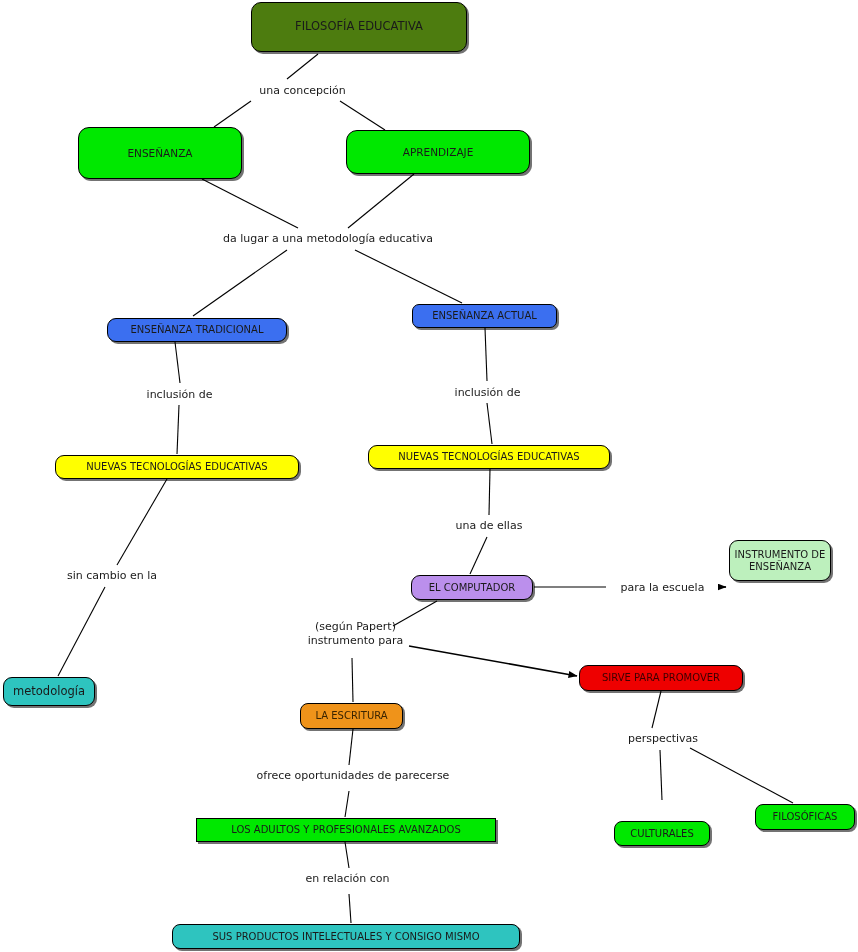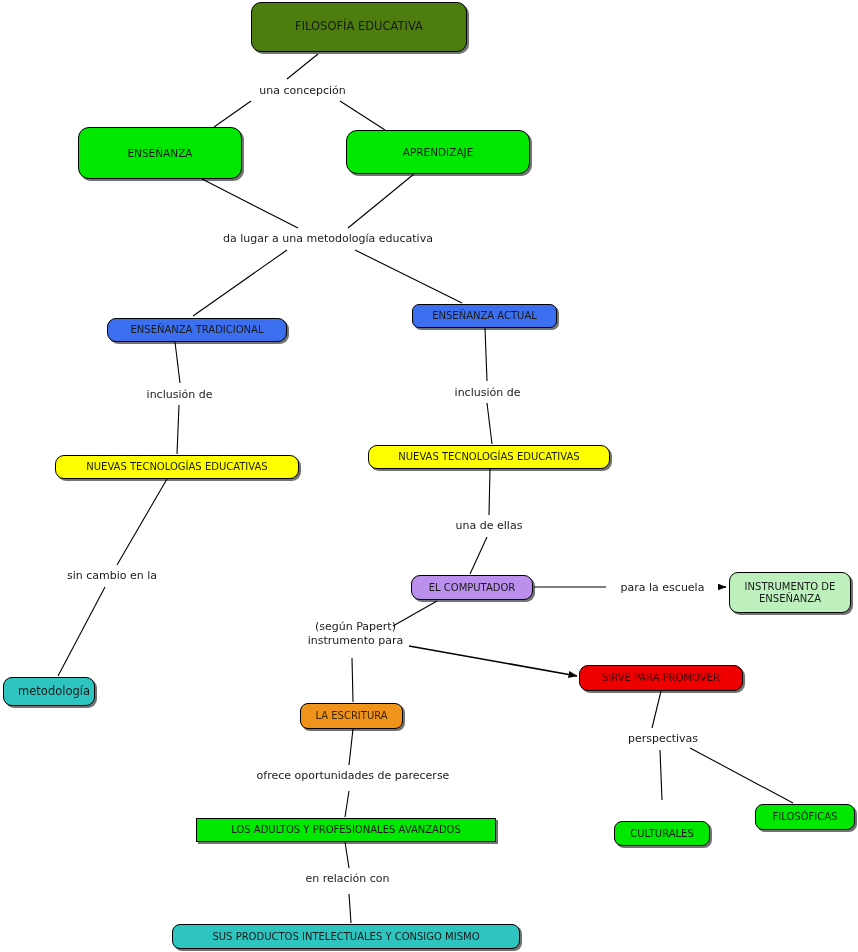--- a/index.html
+++ b/index.html
@@ -105,27 +105,27 @@
       </div>
       <div class="node" style="left: 412px; top: 304px; width: 145px; height: 24px; background: rgb(59, 111, 240); color: rgb(26, 26, 26); border-radius: 7px; font-size: 10px; box-shadow: rgba(0, 0, 0, 0.55) 2px 2px 0px;">
         <span style="white-space: pre-line;">ENSEÑANZA ACTUAL</span>
       </div>
       <div class="node" style="left: 55px; top: 455px; width: 244px; height: 24px; background: rgb(255, 255, 0); color: rgb(26, 26, 26); border-radius: 9px; font-size: 10px; box-shadow: rgba(0, 0, 0, 0.55) 2px 2px 0px;">
         <span style="white-space: pre-line;">NUEVAS TECNOLOGÍAS EDUCATIVAS</span>
       </div>
       <div class="node" style="left: 368px; top: 445px; width: 242px; height: 24px; background: rgb(255, 255, 0); color: rgb(26, 26, 26); border-radius: 9px; font-size: 10px; box-shadow: rgba(0, 0, 0, 0.55) 2px 2px 0px;">
         <span style="white-space: pre-line;">NUEVAS TECNOLOGÍAS EDUCATIVAS</span>
       </div>
-      <div class="node" style="left: 3px; top: 677px; width: 92px; height: 29px; background: rgb(46, 196, 191); color: rgb(26, 26, 26); border-radius: 9px; font-size: 11.5px; box-shadow: rgba(0, 0, 0, 0.55) 2px 2px 0px; text-align: right;">
+      <div class="node" style="left: 3px; top: 677px; width: 92px; height: 29px; background: rgb(46, 196, 191); color: rgb(26, 26, 26); border-radius: 9px; font-size: 11.5px; box-shadow: rgba(0, 0, 0, 0.55) 2px 2px 0px;">
         <span style="white-space: pre-line;">metodología</span>
       </div>
       <div class="node" style="left: 411px; top: 575px; width: 122px; height: 25px; background: rgb(187, 143, 236); color: rgb(26, 26, 26); border-radius: 9px; font-size: 10px; box-shadow: rgba(0, 0, 0, 0.55) 2px 2px 0px;">
         <span style="white-space: pre-line;">EL COMPUTADOR</span>
       </div>
-      <div class="node" style="left: 729px; top: 572px; width: 122px; height: 41px; background: rgb(189, 240, 189); color: rgb(26, 26, 26); border-radius: 9px; font-size: 10px; box-shadow: rgba(0, 0, 0, 0.55) 2px 2px 0px;">
+      <div class="node" style="left: 729px; top: 540px; width: 102px; height: 41px; background: rgb(189, 240, 189); color: rgb(26, 26, 26); border-radius: 9px; font-size: 10px; box-shadow: rgba(0, 0, 0, 0.55) 2px 2px 0px;">
         <span style="white-space: pre-line;">INSTRUMENTO DE
 ENSEÑANZA</span>
       </div>
       <div class="node" style="left: 579px; top: 665px; width: 164px; height: 26px; background: rgb(238, 0, 0); color: rgb(61, 0, 0); border-radius: 9px; font-size: 10px; box-shadow: rgba(0, 0, 0, 0.55) 2px 2px 0px;">
         <span style="white-space: pre-line;">SIRVE PARA PROMOVER</span>
       </div>
       <div class="node" style="left: 300px; top: 703px; width: 103px; height: 26px; background: rgb(239, 147, 26); color: rgb(58, 36, 0); border-radius: 8px; font-size: 10px; box-shadow: rgba(0, 0, 0, 0.55) 2px 2px 0px;">
         <span style="white-space: pre-line;">LA ESCRITURA</span>
       </div>
       <div class="node" style="left: 614px; top: 801px; width: 96px; height: 25px; background: rgb(0, 232, 0); color: rgb(26, 26, 26); border-radius: 8px; font-size: 10px; box-shadow: rgba(0, 0, 0, 0.55) 2px 2px 0px; margin-top: 20px;">

